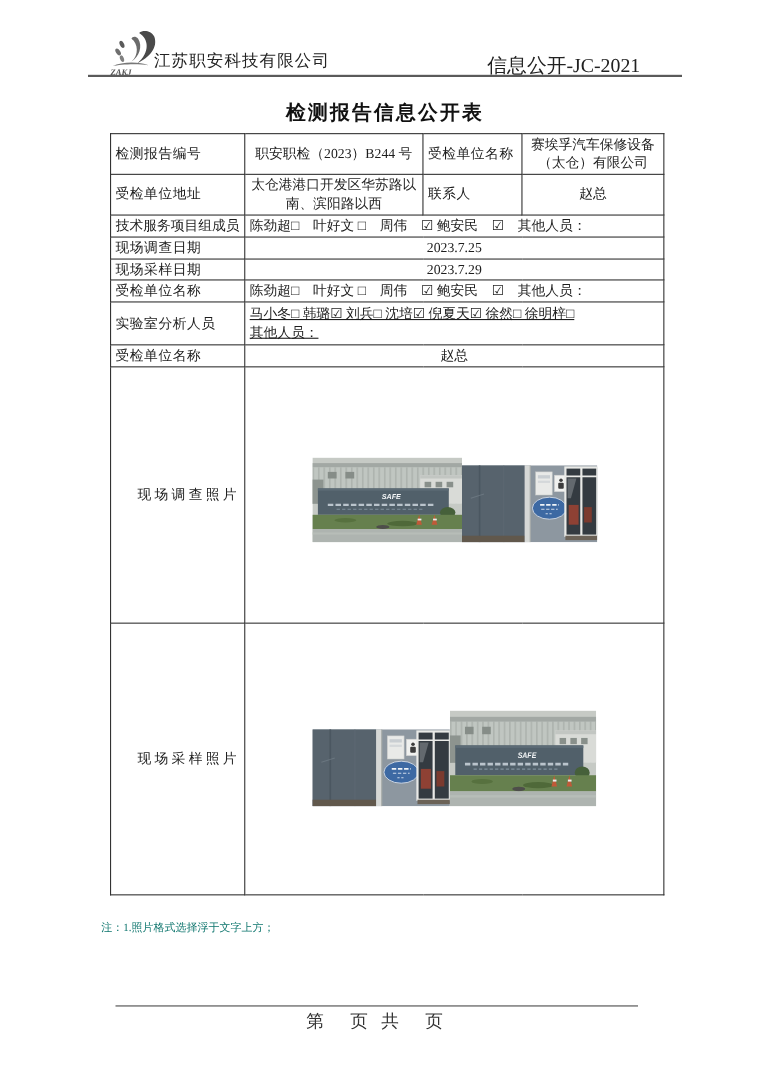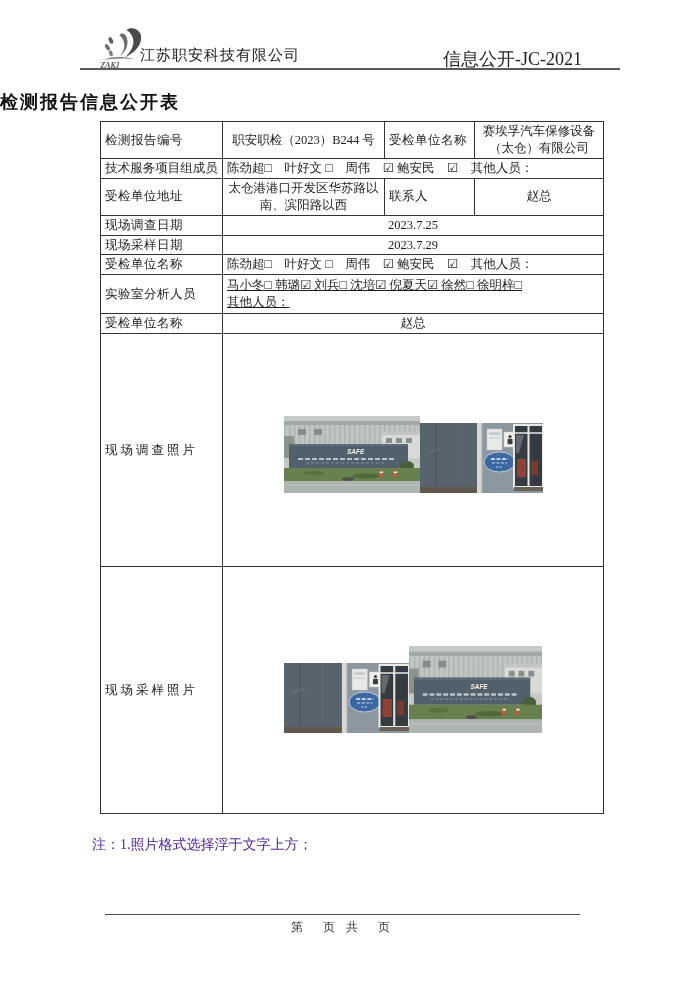--- a/index.html
+++ b/index.html
@@ -7,43 +7,43 @@
     width:700px;height:989px;position:relative;background:#ffffff;
     font-family:"Liberation Serif","DejaVu Serif",serif;color:#1d1d1d;
     overflow:hidden;
   }
   
   .logo{position:absolute;left:97px;top:28px;width:52px;height:42px;}
   .company{position:absolute;left:128px;top:46px;font-size:15px;letter-spacing:1px;color:#222;margin-left:12px;}
   .doccode{position:absolute;right:118px;top:47px;font-size:18px;color:#222;}
   .header-rule{position:absolute;left:80px;top:68px;width:540px;height:2px;background:#5a5a5a;}
   
-  .title{position:absolute;left:0;top:90px;width:100%;
+  .title{position:absolute;left:0;top:90px;width:100%;text-align:center;
          font-size:18px;font-weight:bold;letter-spacing:2px;color:#111;}
   
   table.form{position:absolute;left:100px;top:121px;width:503px;
              border-collapse:collapse;table-layout:fixed;}
   table.form td{border:1px solid #333;font-size:12.5px;line-height:1.35;
                 padding:1px 4px;color:#1d1d1d;overflow:hidden;}
   td.lbl{text-align:left;vertical-align:middle;letter-spacing:0.5px;}
   td.lbl-wide{text-align:center;vertical-align:middle;letter-spacing:0;padding:1px 1px;}
-  td.lbl-photo{text-align:left;vertical-align:middle;letter-spacing:3px;margin-left:18px;}
+  td.lbl-photo{text-align:right;vertical-align:middle;letter-spacing:3px;margin-left:18px;}
   td.val{text-align:left;vertical-align:middle;padding-left:6px;}
   td.val-c{text-align:center;vertical-align:middle;}
   td.photos-cell{vertical-align:bottom;padding:0;}
   .photo-row{display:flex;justify-content:center;align-items:flex-end;}
   .photo-row.survey{padding-bottom:72px;}
   .photo-row.sampling{padding-bottom:79px;}
   .ph{display:block;}
   .lab-line{display:block;text-decoration:underline;}
   
-  .note{position:absolute;left:92px;top:836px;font-size:14px;color:#4c1d95;}
+  .note{position:absolute;left:92px;top:836px;font-size:10px;color:#0f766e;}
   .footer-rule{position:absolute;left:105px;top:914px;width:475px;height:1px;background:#4a4a4a;}
   .footer-text{position:absolute;left:105px;top:919px;width:475px;text-align:center;
-               font-size:12px;letter-spacing:4px;color:#333;}
+               font-size:16px;letter-spacing:4px;color:#333;}
 </style>
 </head>
 <body>
 
 <svg class="logo" viewBox="0 0 60 48">
   <path d="M34 2 C 44 8, 46 22, 32 34 C 44 28, 54 18, 50 6 C 46 -1, 38 -1, 34 2 Z" fill="#4a4a4a"></path>
   <path d="M26 8 C 33 13, 34 25, 26 32 C 34 27, 38 16, 33 8 C 30 5, 27 6, 26 8 Z" fill="#6b6b6b"></path>
   <ellipse cx="16" cy="14" rx="2.2" ry="4" transform="rotate(-25 16 14)" fill="#5a5a5a"></ellipse>
   <ellipse cx="12" cy="22" rx="2.2" ry="4" transform="rotate(-35 12 22)" fill="#6f6f6f"></ellipse>
   <ellipse cx="16" cy="29" rx="2" ry="3.6" transform="rotate(-20 16 29)" fill="#808080"></ellipse>
@@ -65,30 +65,30 @@
     </colgroup>
 
   <tbody>
       <tr style="height:37px">
     <td class="lbl">检测报告编号</td>
     <td class="val-c">职安职检（2023）B244 号</td>
     <td class="lbl">受检单位名称</td>
     <td class="val-c">赛埃孚汽车保修设备（太仓）有限公司</td>
   </tr>
 
-  <tr style="height:19px">
-    <td class="lbl-wide">技术服务项目组成员</td>
-    <td class="val" colspan="3">陈劲超□　叶好文 □　周伟　☑ 鲍安民　☑　其他人员：</td>
-  </tr>
-
   <tr style="height:36px">
     <td class="lbl">受检单位地址</td>
     <td class="val-c">太仓港港口开发区华苏路以南、滨阳路以西</td>
     <td class="lbl">联系人</td>
     <td class="val-c">赵总</td>
+  </tr>
+
+  <tr style="height:19px">
+    <td class="lbl-wide">技术服务项目组成员</td>
+    <td class="val" colspan="3">陈劲超□　叶好文 □　周伟　☑ 鲍安民　☑　其他人员：</td>
   </tr>
 
   <tr style="height:19px">
     <td class="lbl">现场调查日期</td>
     <td class="val-c" colspan="3">2023.7.25</td>
   </tr>
 
 
   <tr style="height:19px">
     <td class="lbl">现场采样日期</td>

